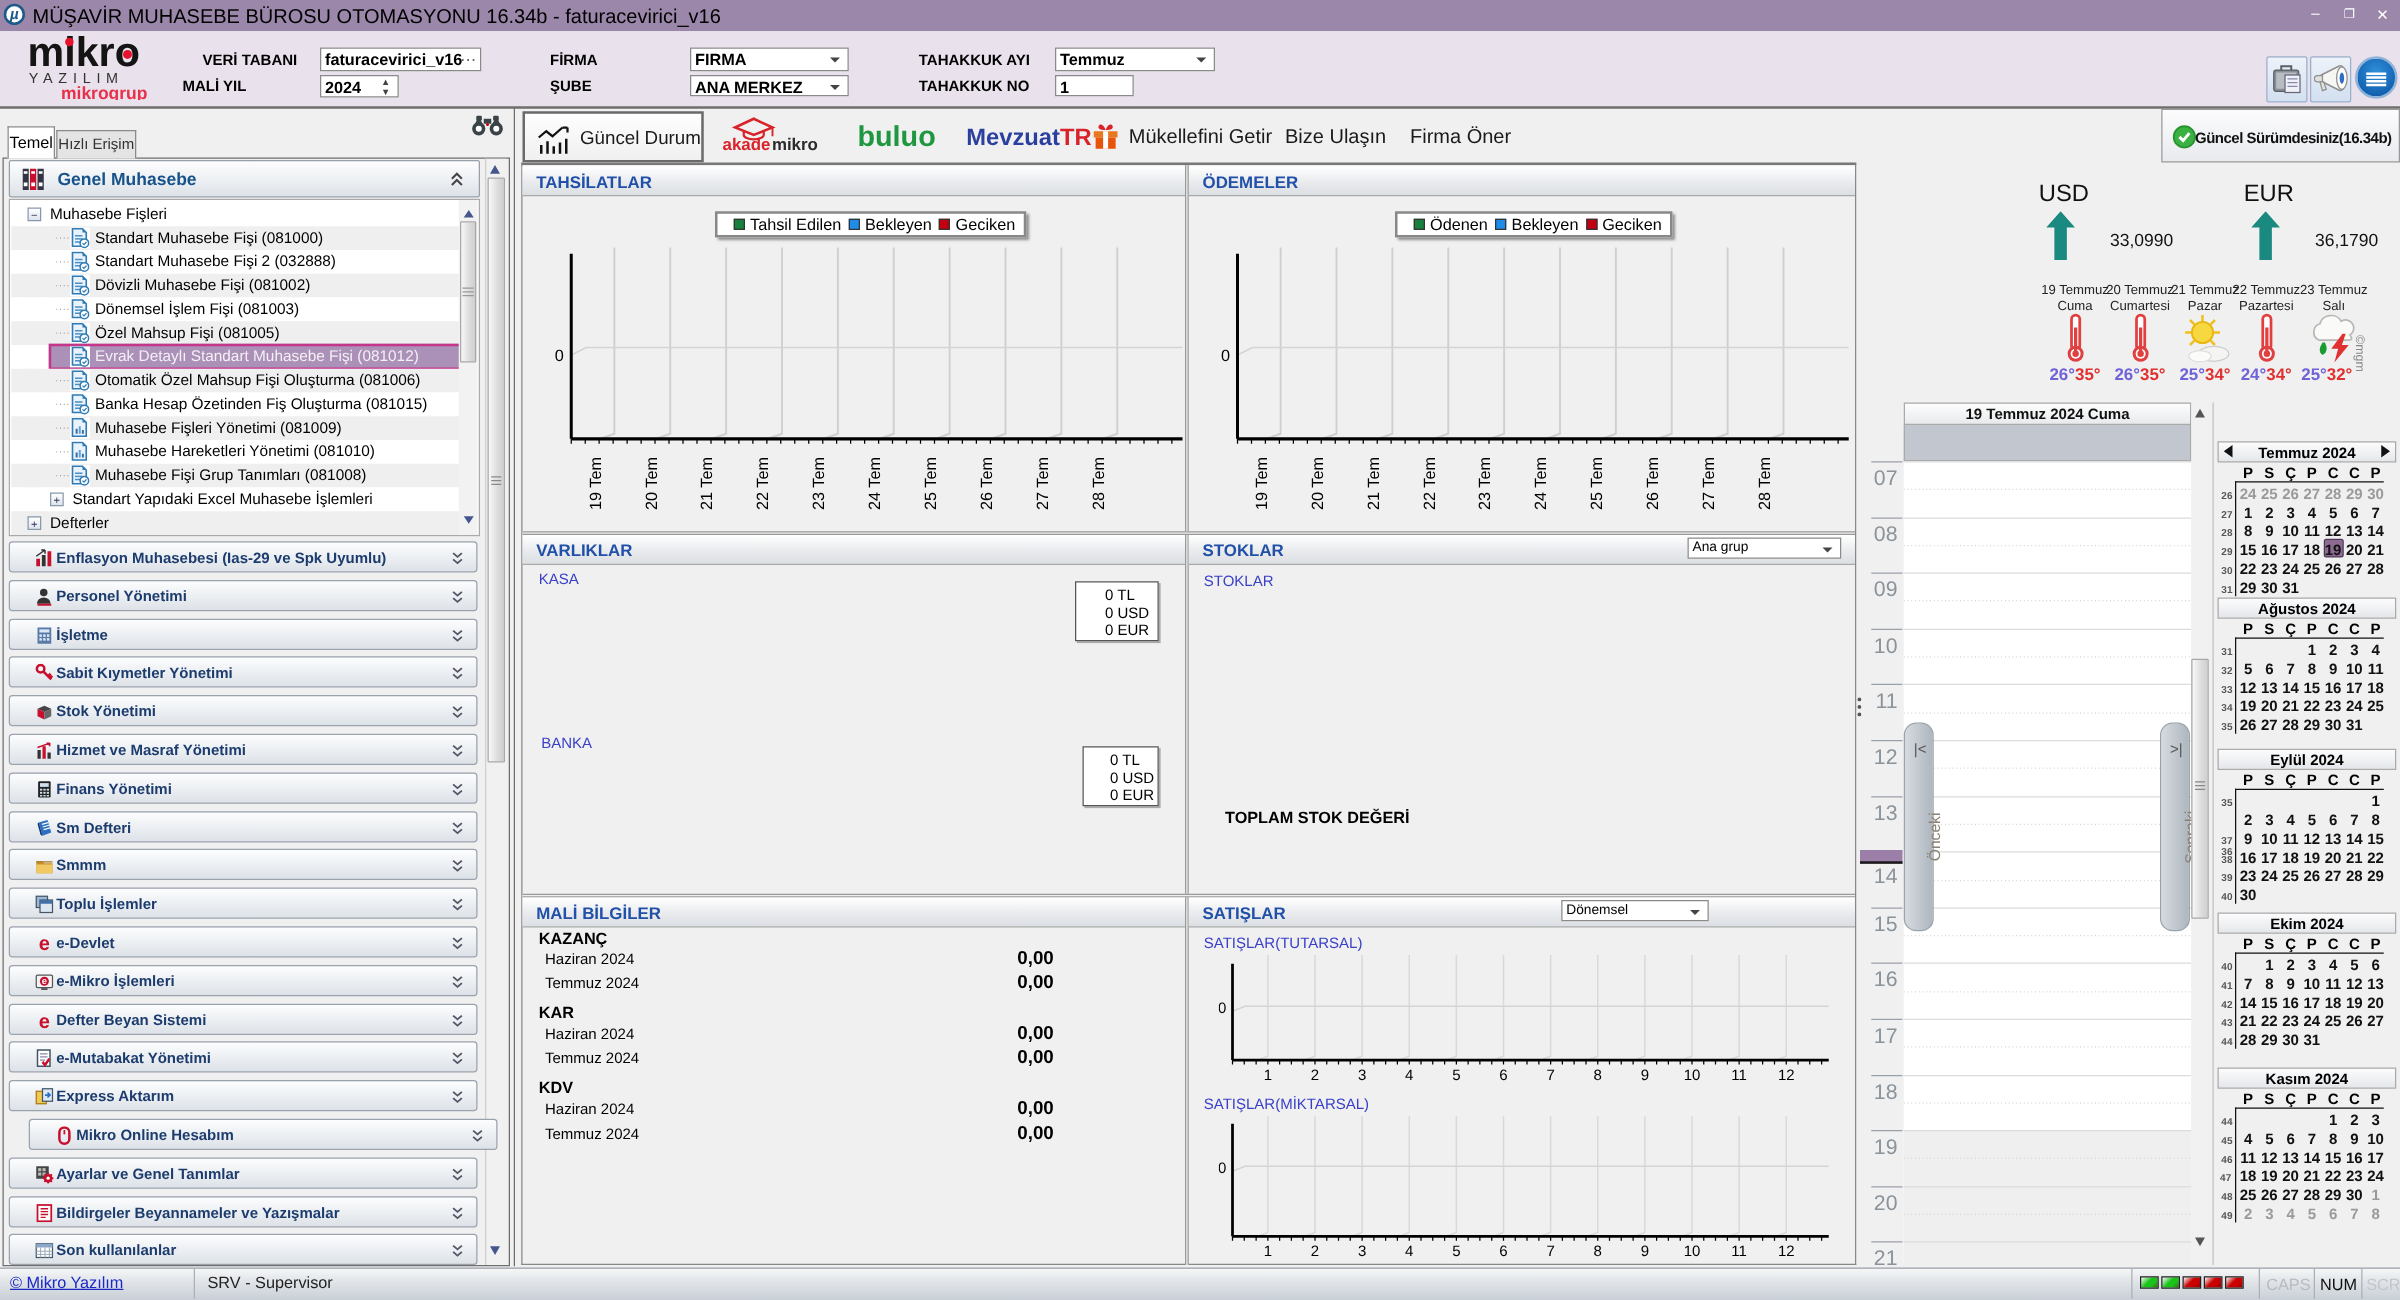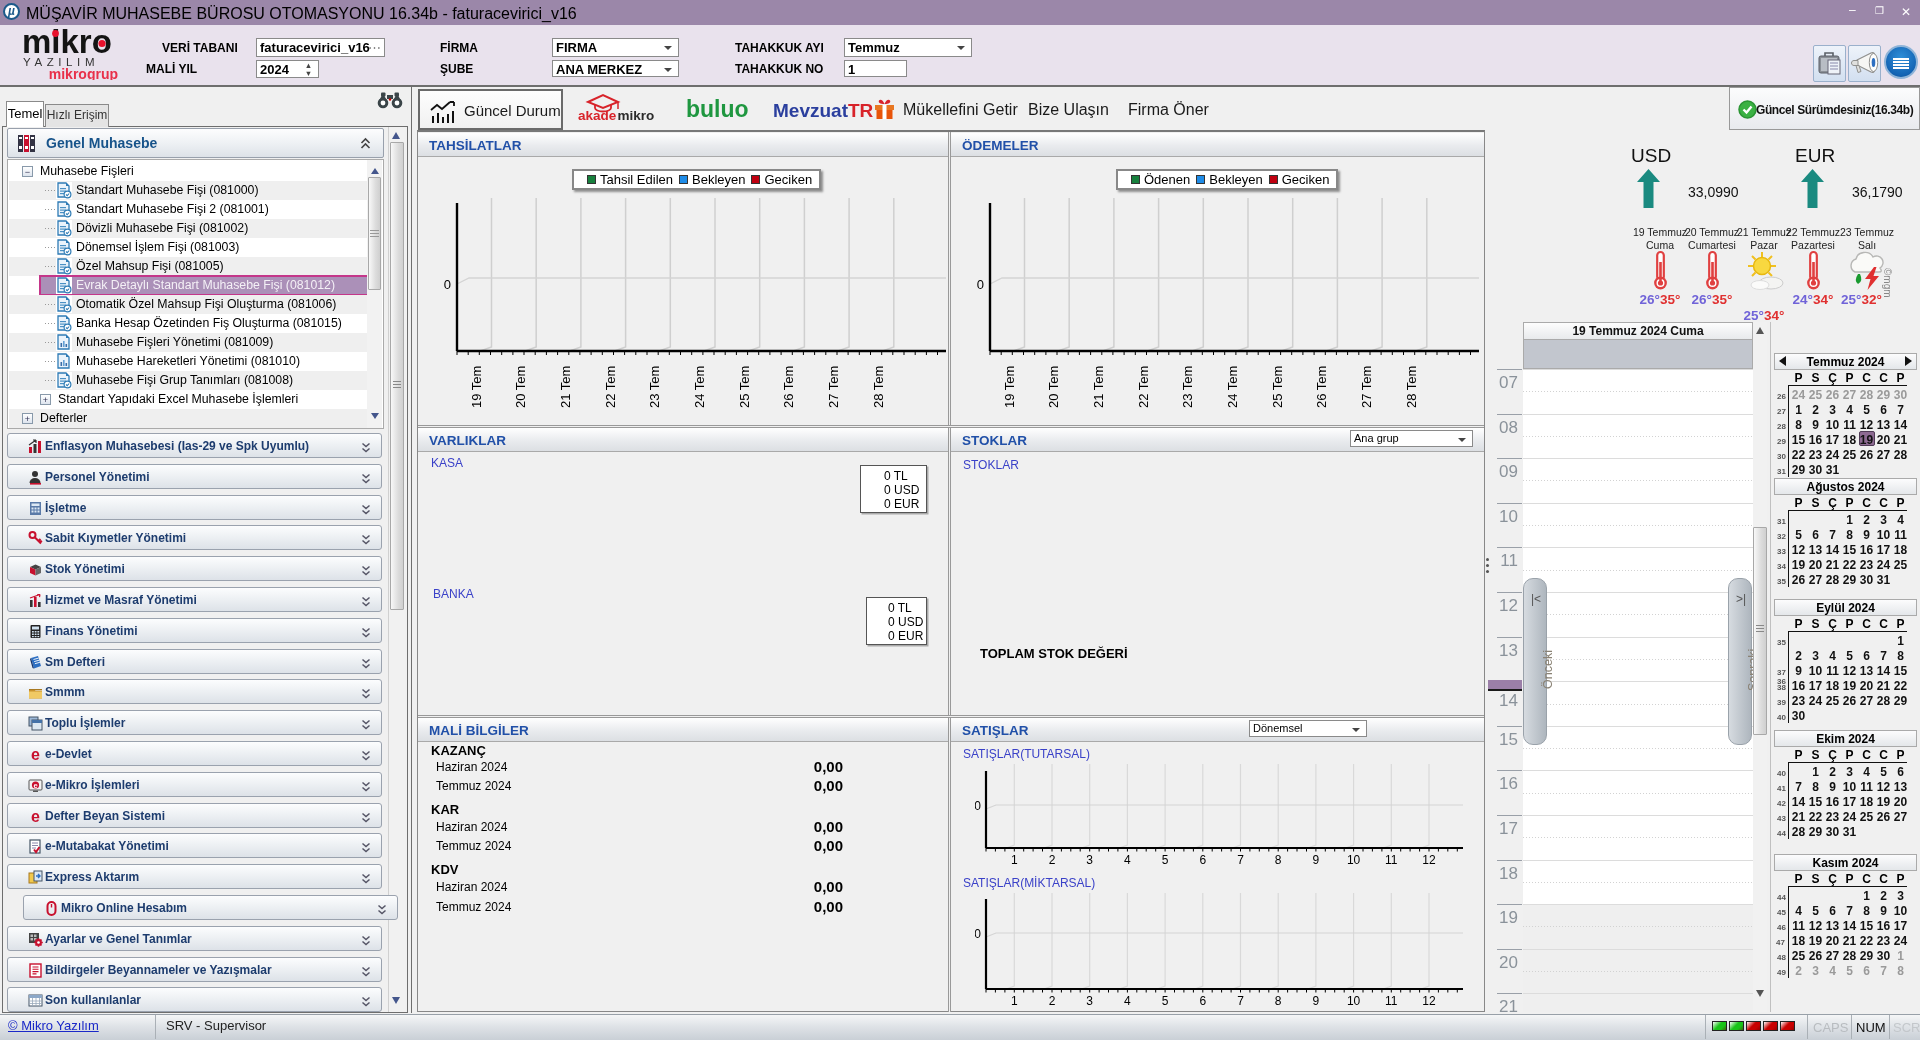--- a/index.html
+++ b/index.html
@@ -138,21 +138,21 @@
       <svg class="ticon" style="left:47px;" width="16" height="17" viewBox="0 0 16 17">
         <rect x="0" y="0" width="16" height="17" fill="#fff"></rect>
         <path d="M2 1 h8 l3 3 v11 h-11 z" fill="#eaf3fb" stroke="#2e7bb5" stroke-width="1.3"></path>
         <path d="M10 1 l3 3 h-3 z" fill="#2e7bb5"></path>
         <rect x="4" y="6" width="6" height="1.2" fill="#4a90c4"></rect>
         <rect x="4" y="8.5" width="6" height="1.2" fill="#4a90c4"></rect>
         <rect x="4" y="11" width="4" height="1.2" fill="#4a90c4"></rect>
         <circle cx="11.5" cy="12.5" r="3.4" fill="#fff" stroke="#2e7bb5" stroke-width="1.2"></circle>
         <path d="M10 12.5 l1.2 1.2 2-2.2" stroke="#2e7bb5" stroke-width="1.1" fill="none"></path>
       </svg>
-      <div class="ttext" style="color:#000;">Standart Muhasebe Fişi 2 (081001)</div>
+      <div class="ttext" style="color:#000;">Standart Muhasebe Fişi 2 (032888)</div>
     </div>
 <div class="trow" style="top:59px;background:#efefef;">
       <div style="position:absolute;left:36px;top:9px;width:11px;height:1px;background-image:linear-gradient(90deg,#999 1px,transparent 1px);background-size:3px 1px;"></div>
       <svg class="ticon" style="left:47px;" width="16" height="17" viewBox="0 0 16 17">
         <rect x="0" y="0" width="16" height="17" fill="#fff"></rect>
         <path d="M2 1 h8 l3 3 v11 h-11 z" fill="#eaf3fb" stroke="#2e7bb5" stroke-width="1.3"></path>
         <path d="M10 1 l3 3 h-3 z" fill="#2e7bb5"></path>
         <rect x="4" y="6" width="6" height="1.2" fill="#4a90c4"></rect>
         <rect x="4" y="8.5" width="6" height="1.2" fill="#4a90c4"></rect>
         <rect x="4" y="11" width="4" height="1.2" fill="#4a90c4"></rect>
@@ -549,21 +549,21 @@
 <div class="abs" style="left:1686px;top:292px;width:52px;text-align:center;font-size:13.5px;font-weight:bold;"><span style="color:#7063d8;">26°</span><span style="color:#e03030;">35°</span></div>
 <div class="abs" style="left:1732px;top:226px;width:64px;text-align:center;font-size:10.5px;color:#222;line-height:12.5px;white-space:nowrap;">21 Temmuz<br>Pazar</div>
 <div class="abs" style="left:1742px;top:250px;width:44px;text-align:center;"><svg width="44" height="41" viewBox="0 0 44 41">
       <g stroke="#f0c020" stroke-width="2">
         <path d="M20 2 v5 M20 29 v5 M6 16 h5 M29 16 h5 M10 6 l3.5 3.5 M26.5 22.5 l3.5 3.5 M30 6 l-3.5 3.5 M13.5 22.5 L10 26"></path>
       </g>
       <circle cx="20" cy="16" r="8.5" fill="#f8d840" stroke="#e8b810" stroke-width="1.5"></circle>
       <ellipse cx="29" cy="33" rx="12" ry="6" fill="#f4f4f2" stroke="#ccc"></ellipse>
       <ellipse cx="18" cy="35" rx="9" ry="4.5" fill="#fbfbfa" stroke="#ddd"></ellipse>
     </svg></div>
-<div class="abs" style="left:1738px;top:308px;width:52px;text-align:center;font-size:13.5px;font-weight:bold;"><span style="color:#7063d8;">25°</span><span style="color:#e03030;">34°</span></div>
+<div class="abs" style="left:1738px;top:292px;width:52px;text-align:center;font-size:13.5px;font-weight:bold;"><span style="color:#7063d8;">25°</span><span style="color:#e03030;">34°</span></div>
 <div class="abs" style="left:1781px;top:226px;width:64px;text-align:center;font-size:10.5px;color:#222;line-height:12.5px;white-space:nowrap;">22 Temmuz<br>Pazartesi</div>
 <div class="abs" style="left:1791px;top:250px;width:44px;text-align:center;"><svg width="17" height="41" viewBox="0 0 17 41">
       <rect x="5.2" y="2" width="6.6" height="28" rx="3.3" fill="#fff" stroke="#e04040" stroke-width="2.2"></rect>
       <circle cx="8.5" cy="33" r="6.4" fill="#e04040"></circle>
       <circle cx="8.5" cy="33" r="4" fill="#fff"></circle>
       <circle cx="8.5" cy="33" r="2.6" fill="#e04040"></circle>
       <rect x="7.2" y="12" width="2.6" height="20" fill="#e04040"></rect>
     </svg></div>
 <div class="abs" style="left:1787px;top:292px;width:52px;text-align:center;font-size:13.5px;font-weight:bold;"><span style="color:#7063d8;">24°</span><span style="color:#e03030;">34°</span></div>
 <div class="abs" style="left:1835px;top:226px;width:64px;text-align:center;font-size:10.5px;color:#222;line-height:12.5px;white-space:nowrap;">23 Temmuz<br>Salı</div>

